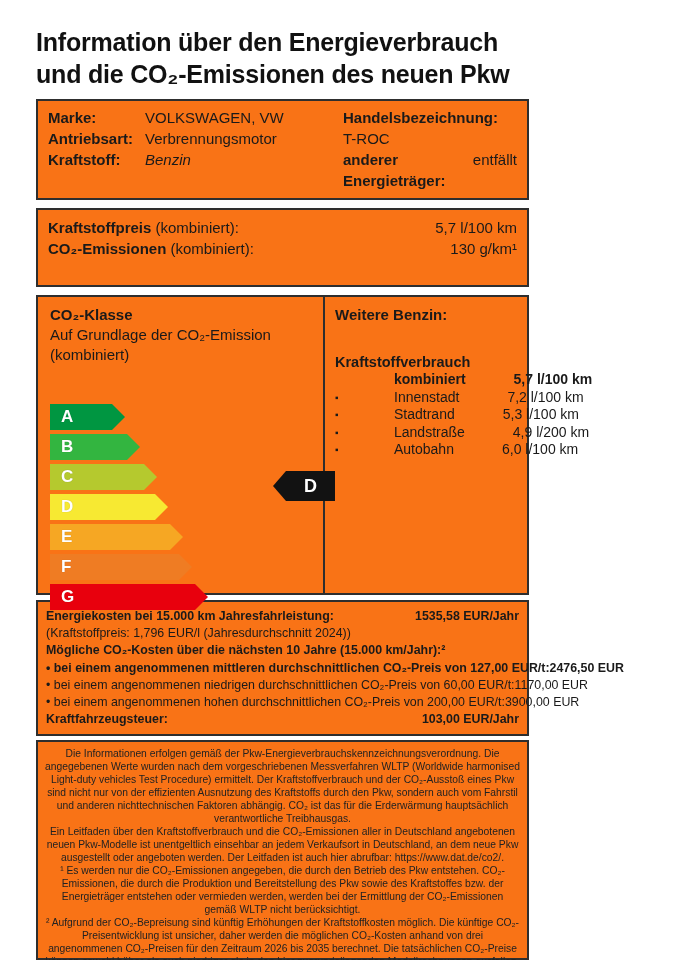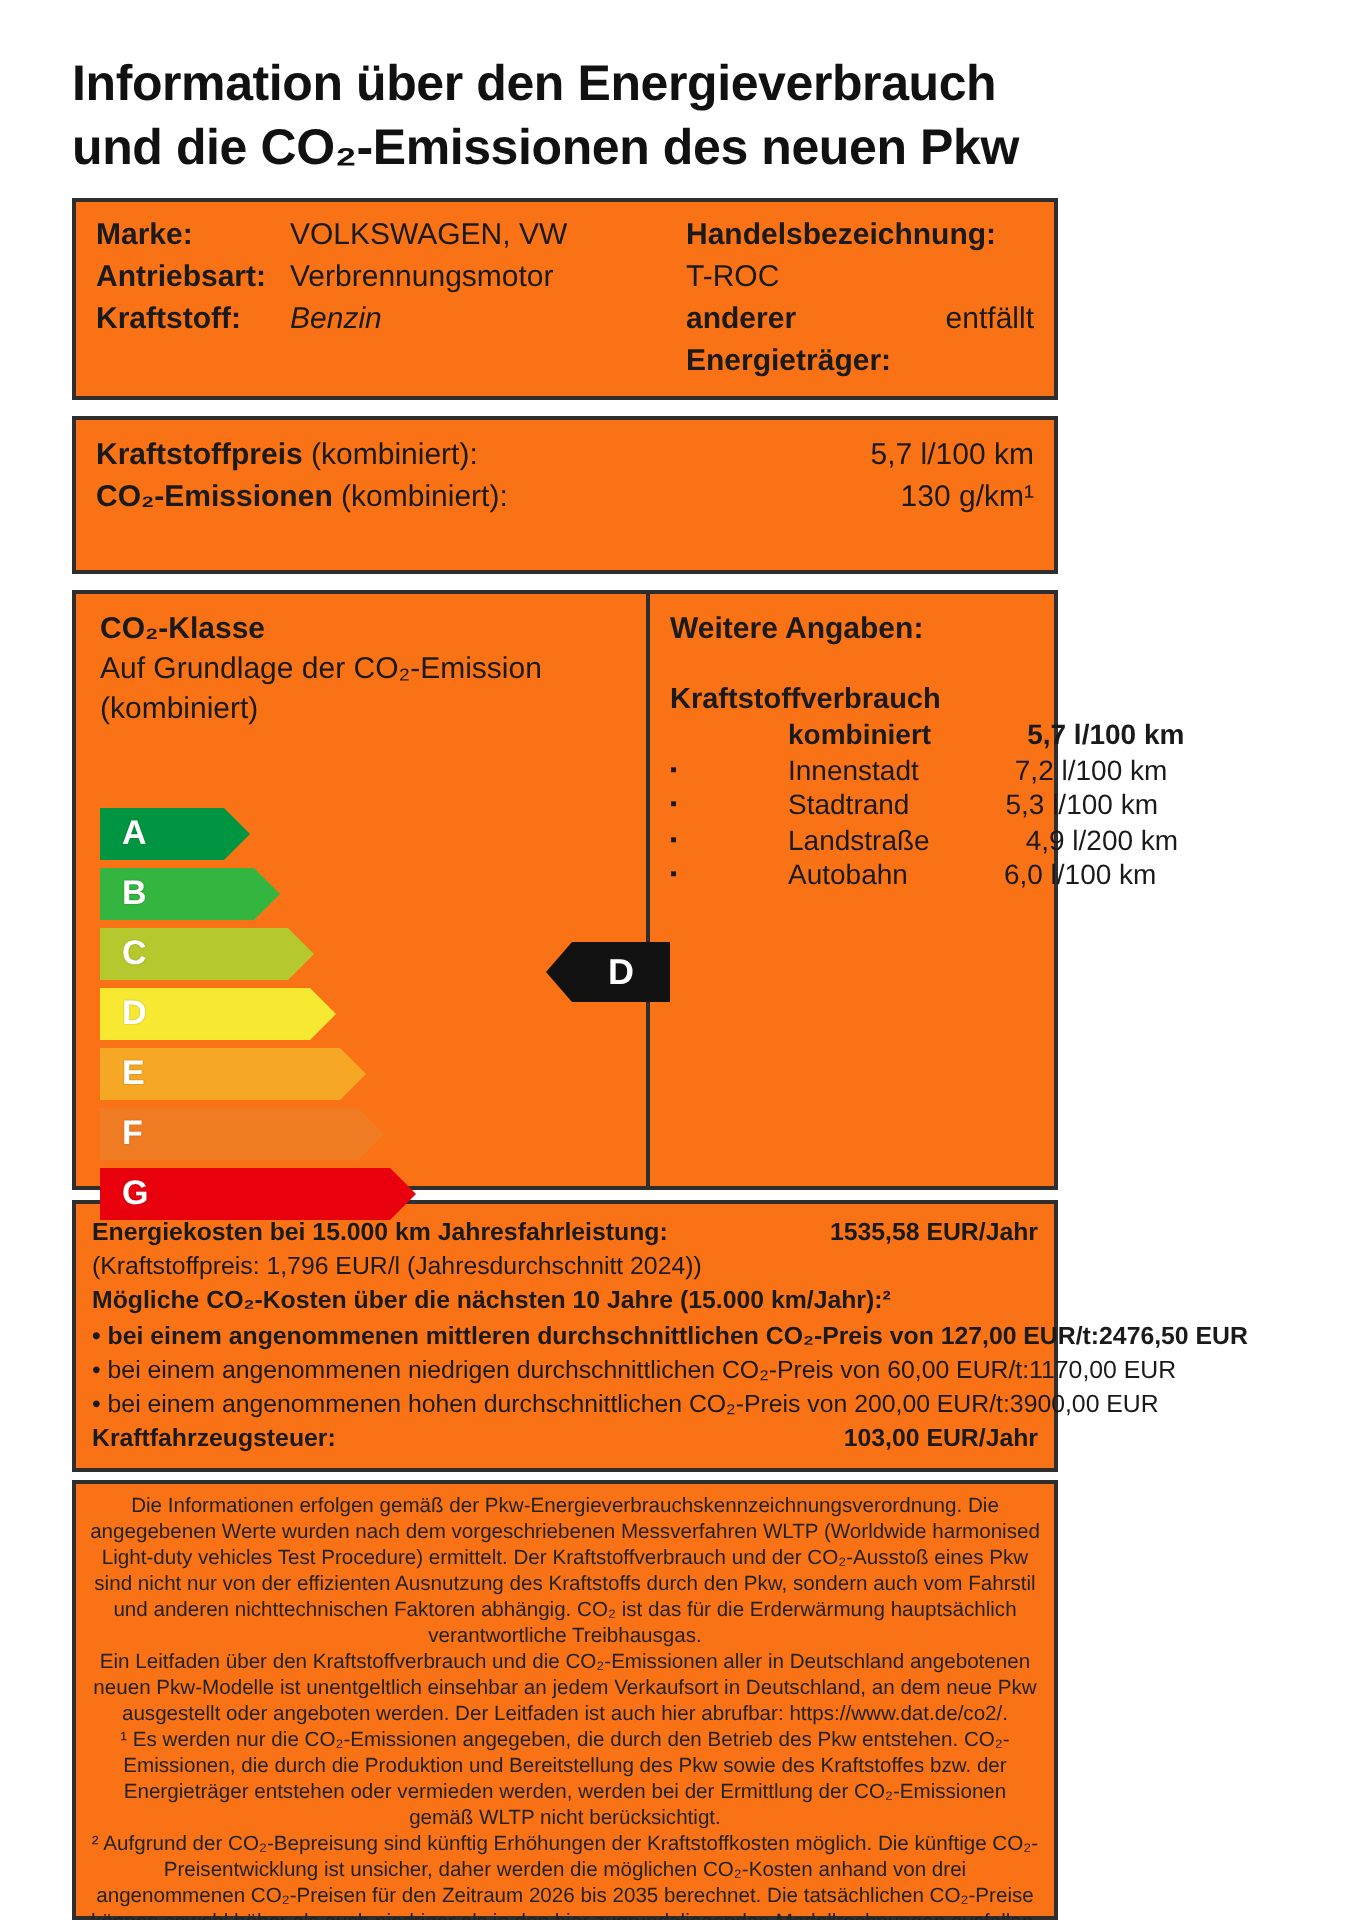--- a/index.html
+++ b/index.html
@@ -34,21 +34,21 @@
   .arrows { margin-top:39px; }
   .arrow { height:26px; margin-bottom:4px; line-height:26px; padding-left:11px; font-size:17px; font-weight:bold;
            color:#fff; clip-path:polygon(0 0, calc(100% - 13px) 0, 100% 50%, calc(100% - 13px) 100%, 0 100%); }
   .arrow .letter { color:#fff; text-shadow:0 0 1px rgba(0,0,0,.25); }
   .marker { position:absolute; left:235px; top:174px; width:62px; height:30px; line-height:30px;
             clip-path:polygon(13px 0, 100% 0, 100% 100%, 13px 100%, 0 50%);
             color:#fff; font-size:18px; font-weight:bold; text-align:center; padding-left:13px; }
 
   .class-right { width:202px; padding:8px 10px 0 10px; }
   .details-heading { font-size:15px; font-weight:bold; line-height:20px; }
-  .details-sub { font-size:14.5px; font-weight:bold; line-height:18px; margin-top:16px; }
+  .details-sub { font-size:14.5px; font-weight:bold; line-height:18px; margin-top:28px; }
   .d-row { display:flex; font-size:14px; line-height:17.5px;gap:48px; }
   .d-bullet { width:11px; flex:none; font-size:10px; }
   .d-label { flex:1; }
   .d-value { white-space:nowrap; }
   .d-row.bold { font-weight:bold; }
 
   
   .costs-box { margin-top:5px; padding:6px 8px 6px 8px; }
   .c-row { display:flex; justify-content:space-between; font-size:12.4px; line-height:17.2px; white-space:nowrap; }
   .c-row.bold { font-weight:bold; }
@@ -120,21 +120,21 @@
         <div class="arrow" style="background: rgb(51, 181, 64); width: 90px;"><span class="letter">B</span></div>
         <div class="arrow" style="background: rgb(181, 201, 46); width: 107px;"><span class="letter">C</span></div>
         <div class="arrow" style="background: rgb(247, 233, 50); width: 118px;"><span class="letter">D</span></div>
         <div class="arrow" style="background: rgb(246, 167, 35); width: 133px;"><span class="letter">E</span></div>
         <div class="arrow" style="background: rgb(239, 124, 35); width: 142px;"><span class="letter">F</span></div>
         <div class="arrow" style="background: rgb(232, 0, 13); width: 158px;"><span class="letter">G</span></div>
       </div>
       <div class="marker" style="background: rgb(18, 18, 18);">D</div>
     </div>
     <div class="class-right">
-      <div class="details-heading">Weitere Angaben:</div>
+      <div class="details-heading">Weitere Benzin:</div>
       <div class="details-sub">Kraftstoffverbrauch</div>
       <div class="d-row bold">
         <span class="d-bullet"></span>
         <span class="d-label">kombiniert</span>
         <span class="d-value">5,7 l/100 km</span>
       </div>
       <div class="d-row">
         <span class="d-bullet">▪</span>
         <span class="d-label">Innenstadt</span>
         <span class="d-value">7,2 l/100 km</span>

